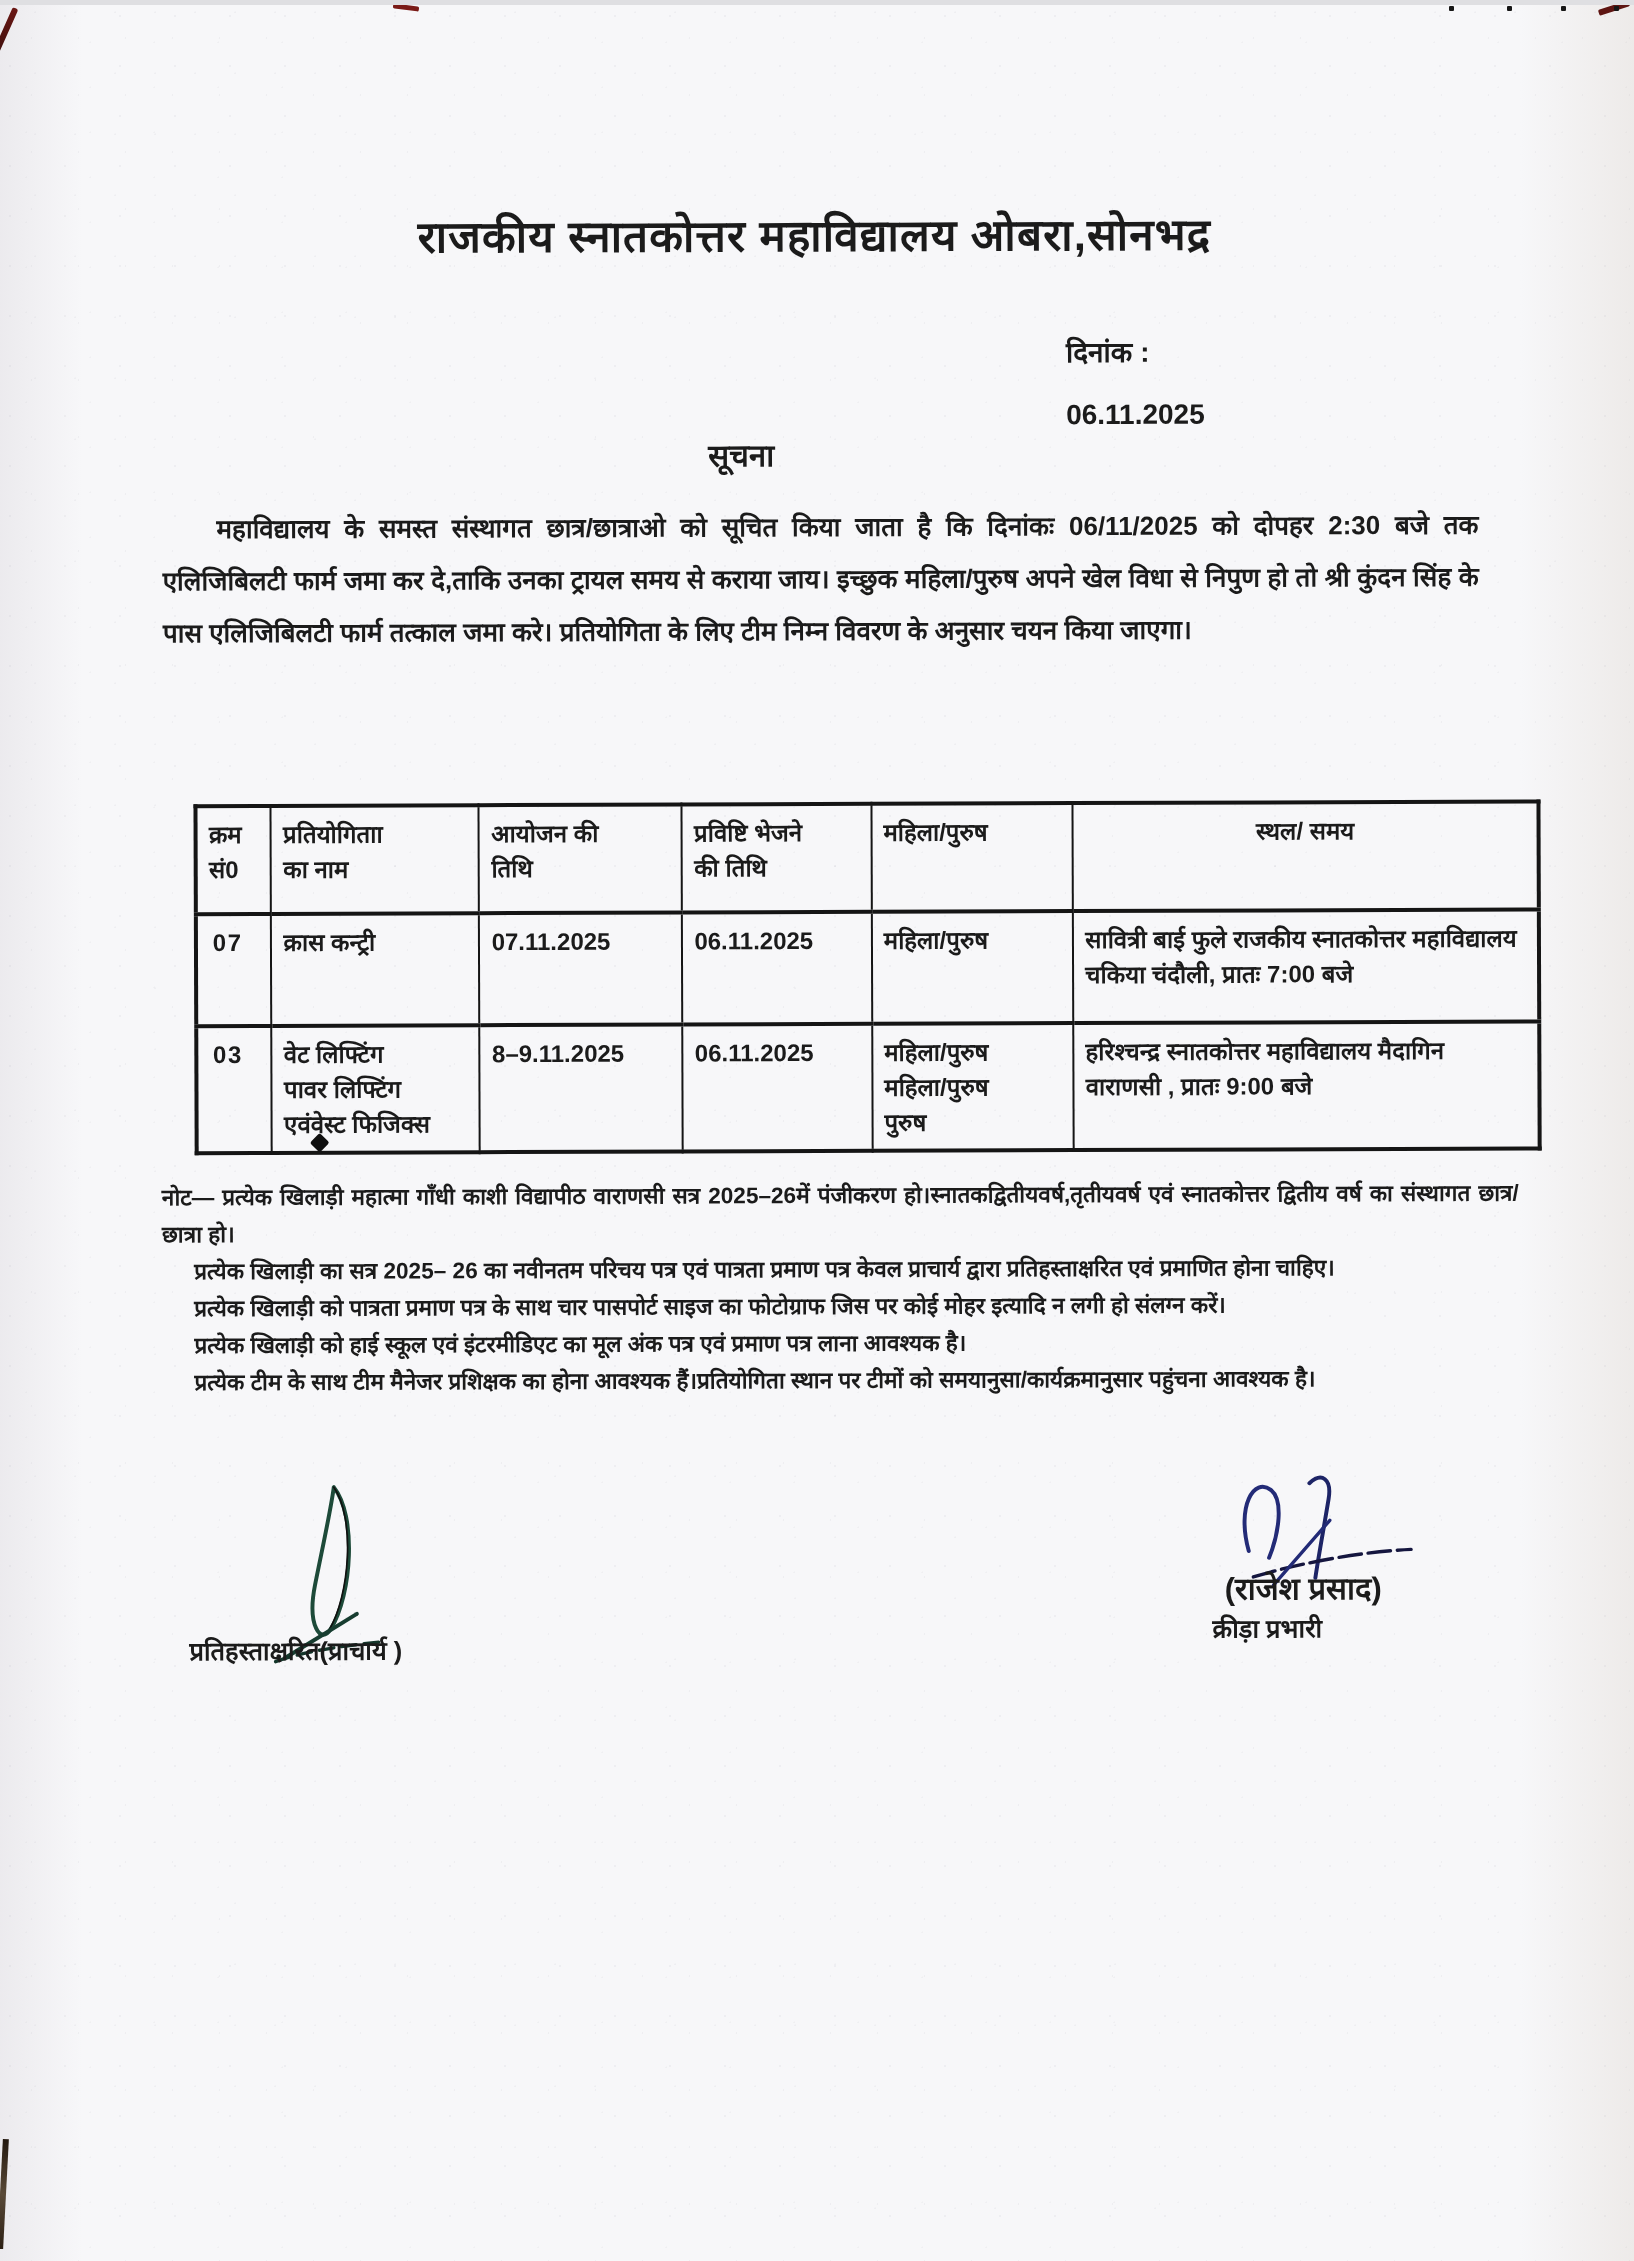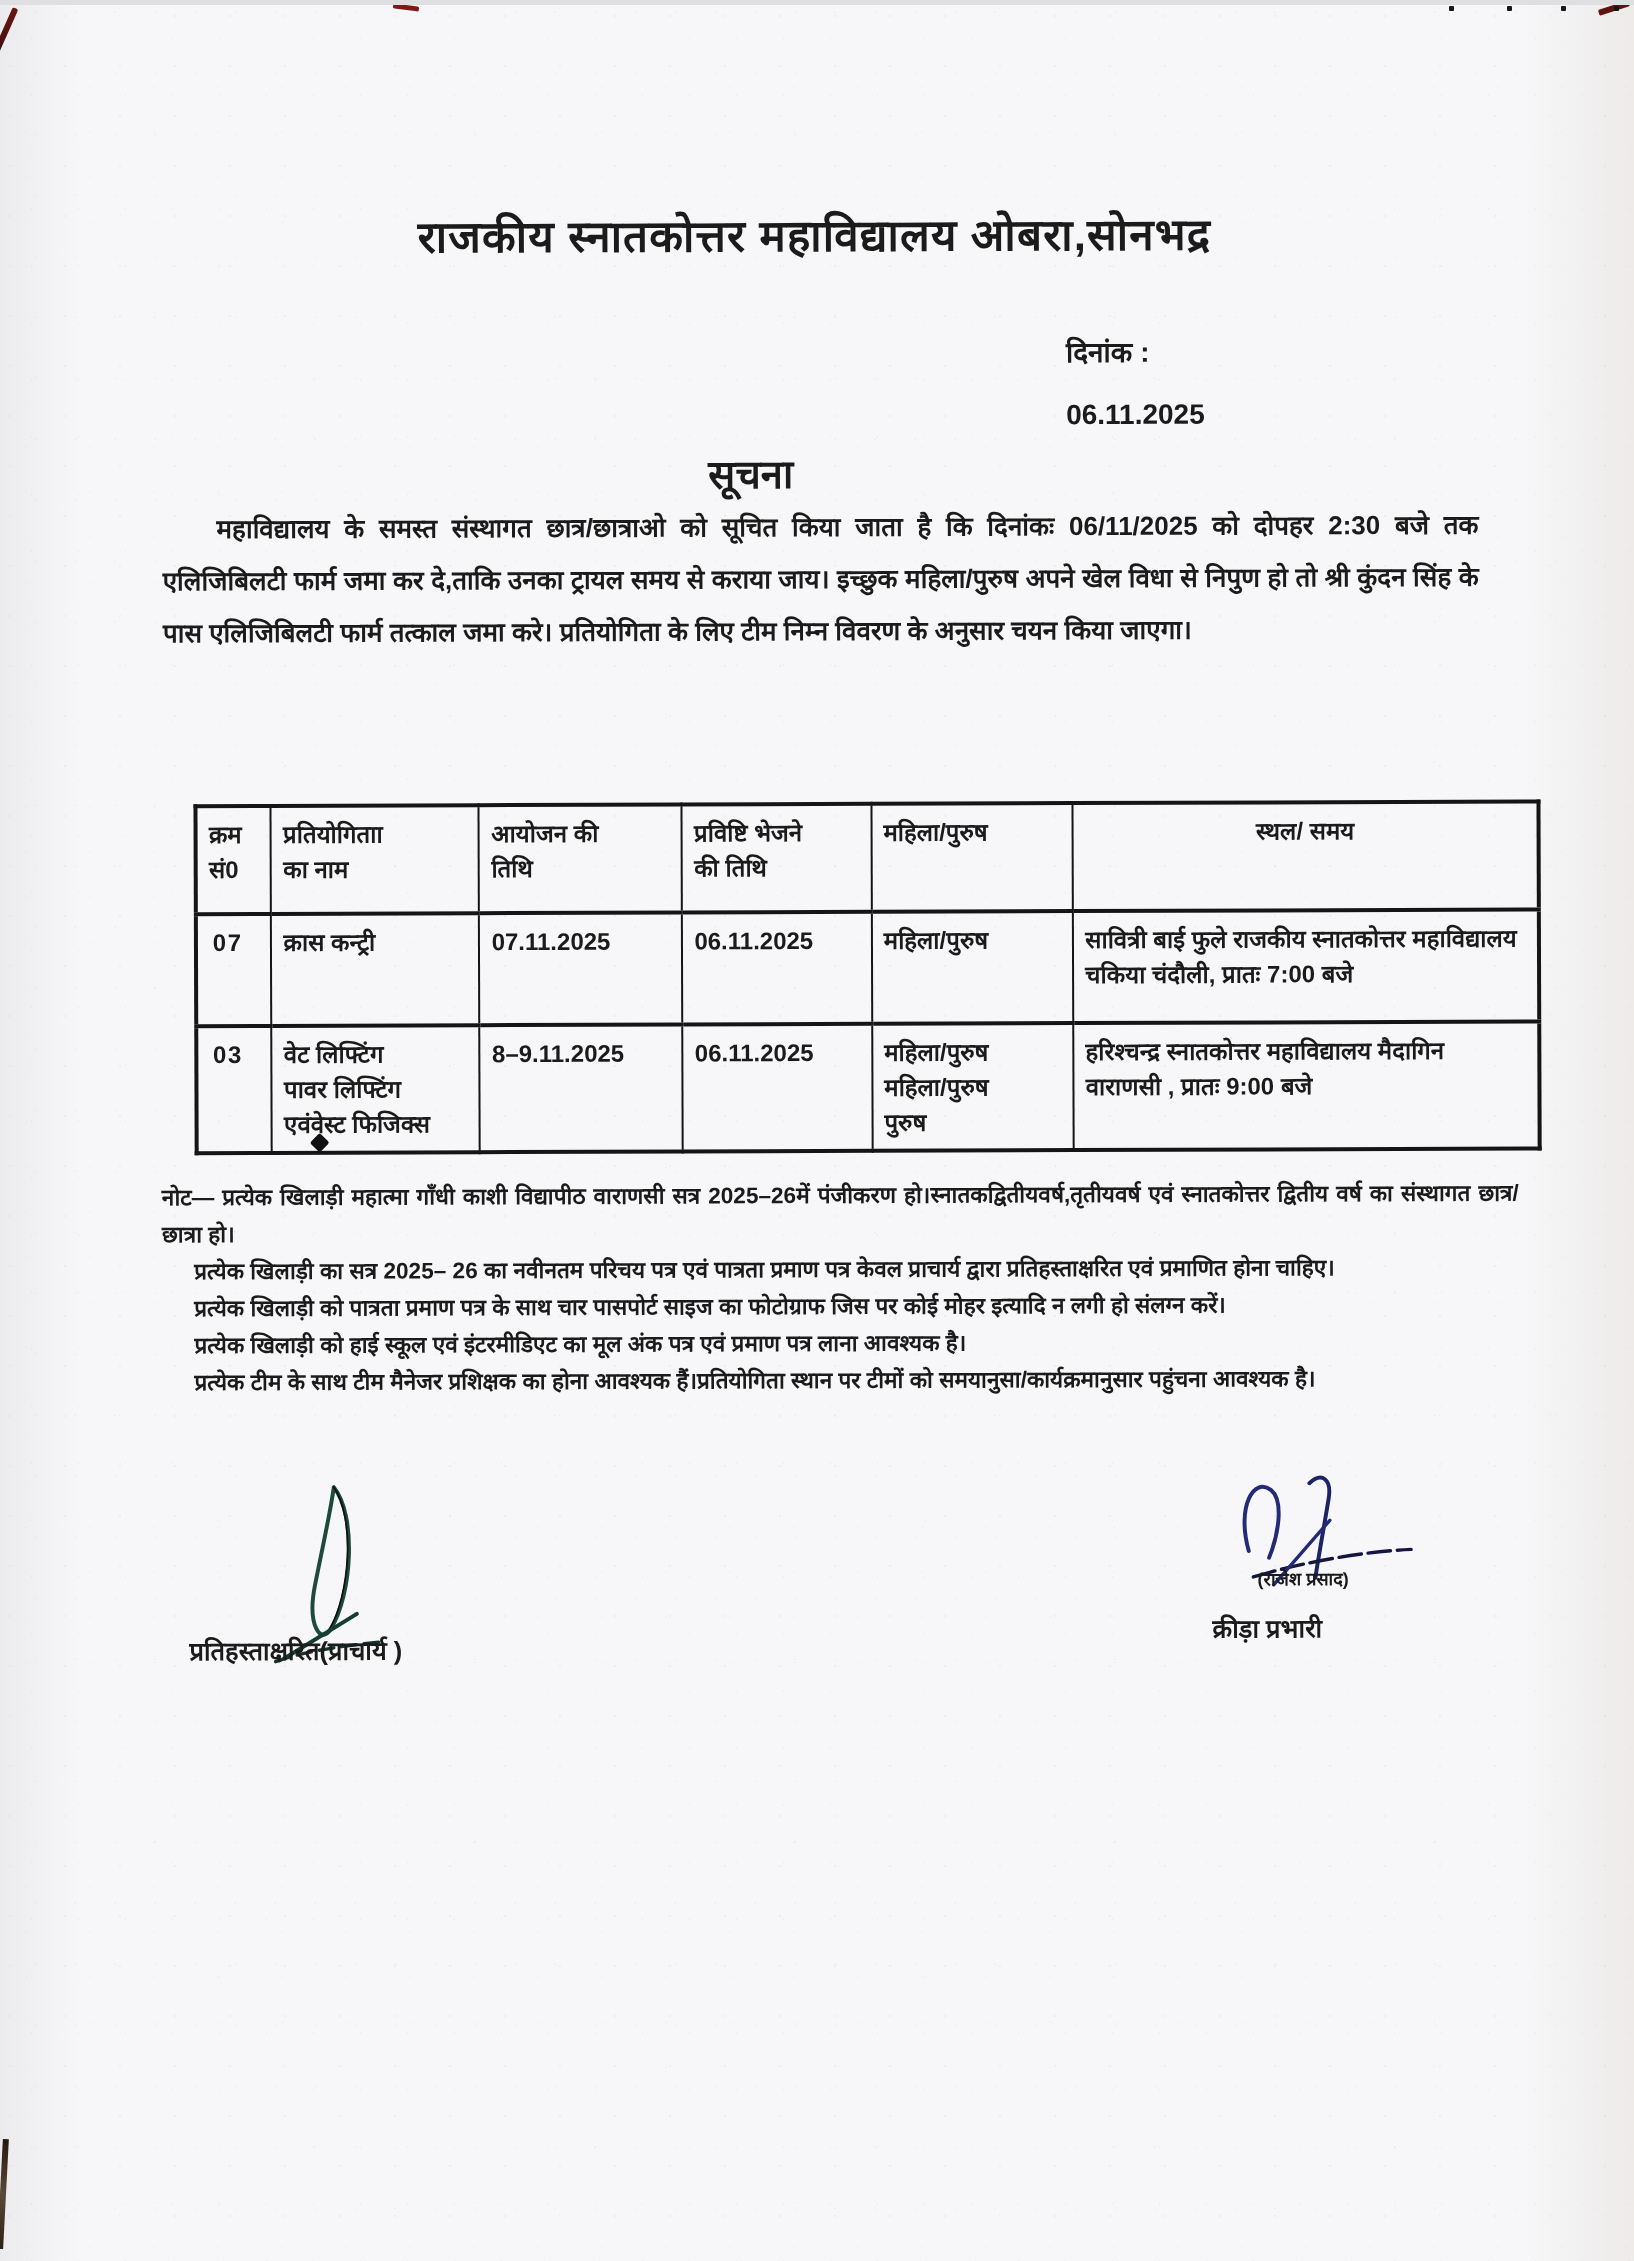--- a/index.html
+++ b/index.html
@@ -27,22 +27,22 @@
     position: absolute; top: 199px; left: 0; width: 100%;
     text-align: center; font-size: 44px; font-weight: 700;
     letter-spacing: 1.1px; white-space: nowrap;
   }
   .date-line {
     position: absolute; top: 328px; left: 1068px;
     display: flex; align-items: baseline; gap: 29px;
     font-size: 28px; font-weight: 600; flex-direction: column;
   }
   .subject {
-    position: absolute; top: 440px; left: 710px;
-    font-size: 40px; font-weight: 700;
+    position: absolute; top: 428px; left: 710px;
+    font-size: 31px; font-weight: 700;
   }
   .notice-body {
     position: absolute; top: 496px; left: 164px; width: 1316px;
     font-size: 26px; line-height: 52px; font-weight: 600;
     text-align: justify; text-indent: 54px;
   }
 
   .schedule-table {
     position: absolute; top: 797px; left: 194px; width: 1347px;
     border-collapse: collapse; table-layout: fixed;
@@ -70,21 +70,21 @@
   }
   .note { margin: 0; }
   .note.indent { text-indent: 32px; }
 
   .sig-left-scribble { position: absolute; left: 265px; top: 1476px; width: 122px; height: 181px; }
   .sig-left-label {
     position: absolute; left: 187px; top: 1626px;
     display: flex; font-size: 25.5px; font-weight: 600; white-space: nowrap;
   }
   .sig-right-scribble { position: absolute; left: 1217px; top: 1463px; width: 198px; height: 124px; }
-  .sig-right-name  { position: absolute; left: 1188px; top: 1563px; width: 226px; text-align: center; font-size: 18px; font-weight: 600; white-space: nowrap; }
+  .sig-right-name  { position: absolute; left: 1188px; top: 1563px; width: 226px; text-align: center; font-size: 31px; font-weight: 600; white-space: nowrap; }
   .sig-right-desig { position: absolute; left: 1152px; top: 1607px; width: 226px; text-align: center; font-size: 25.5px; font-weight: 600; white-space: nowrap; }
 
   .artifact { position: absolute; pointer-events: none; }
   .artifact-tl { left: 2.3px; top: 1.1px; width: 5.7px; height: 52px; background: linear-gradient(170deg,#6b1714,#3c0e0c); transform: rotate(24deg); border-radius: 2.3px; }
   .artifact-top-dash { left: 393px; top: 0; width: 26px; height: 5.1px; background: #7a1a16; transform: rotate(7deg); border-radius: 1.7px; }
   .artifact-tr-dash { left: 1598px; top: 0; width: 32px; height: 5.7px; background: #5e1512; transform: rotate(-18deg); border-radius: 1.7px; }
   .artifact-dot { width: 5.1px; height: 5.1px; background: #161616; border-radius: 1.1px; top: 1.1px; }
   .artifact-blot { left: 312px; top: 1129px; width: 14px; height: 14px; background: #101010; transform: rotate(45deg); border-radius: 2.3px; }
   .artifact-left-streak { left: 0; top: 2134px; width: 6.2px; height: 110px; background: linear-gradient(#24190f,#5a4a38,#2c1f14); transform: rotate(3deg); }
 </style>

